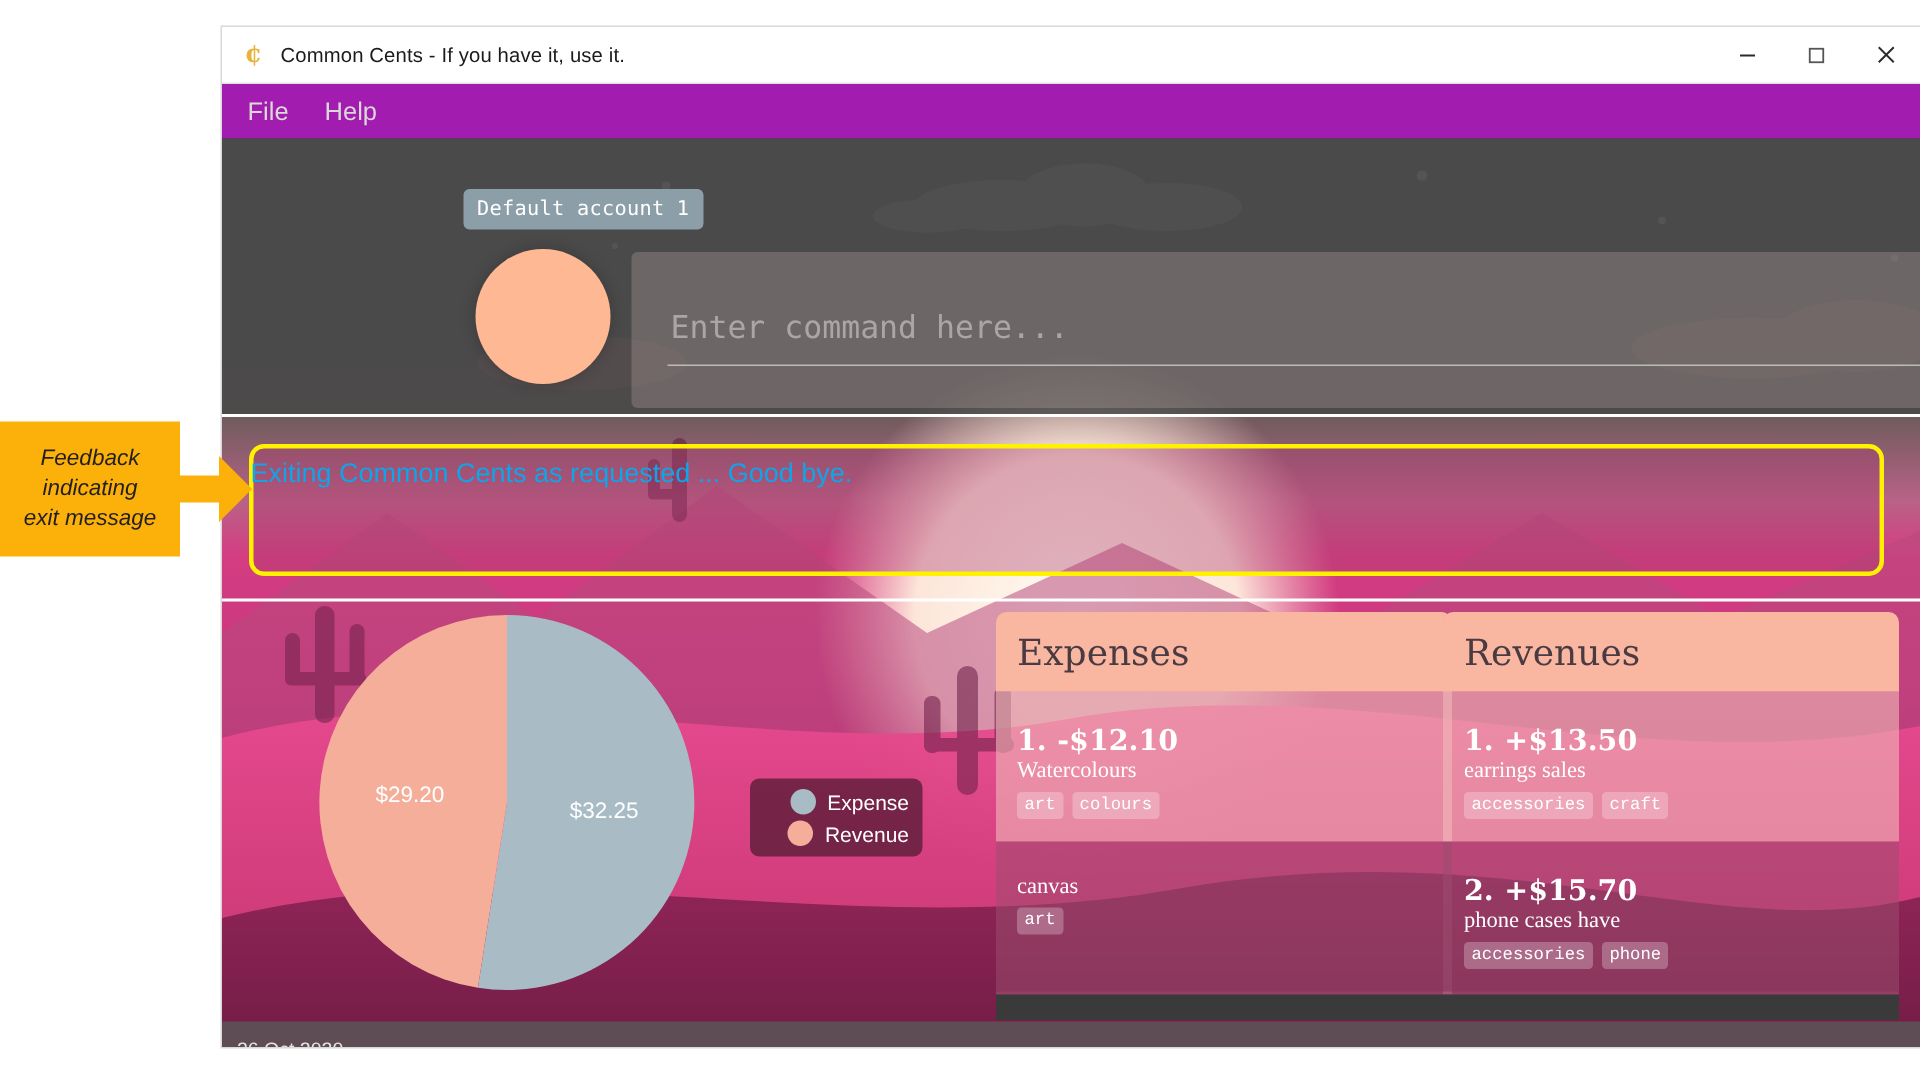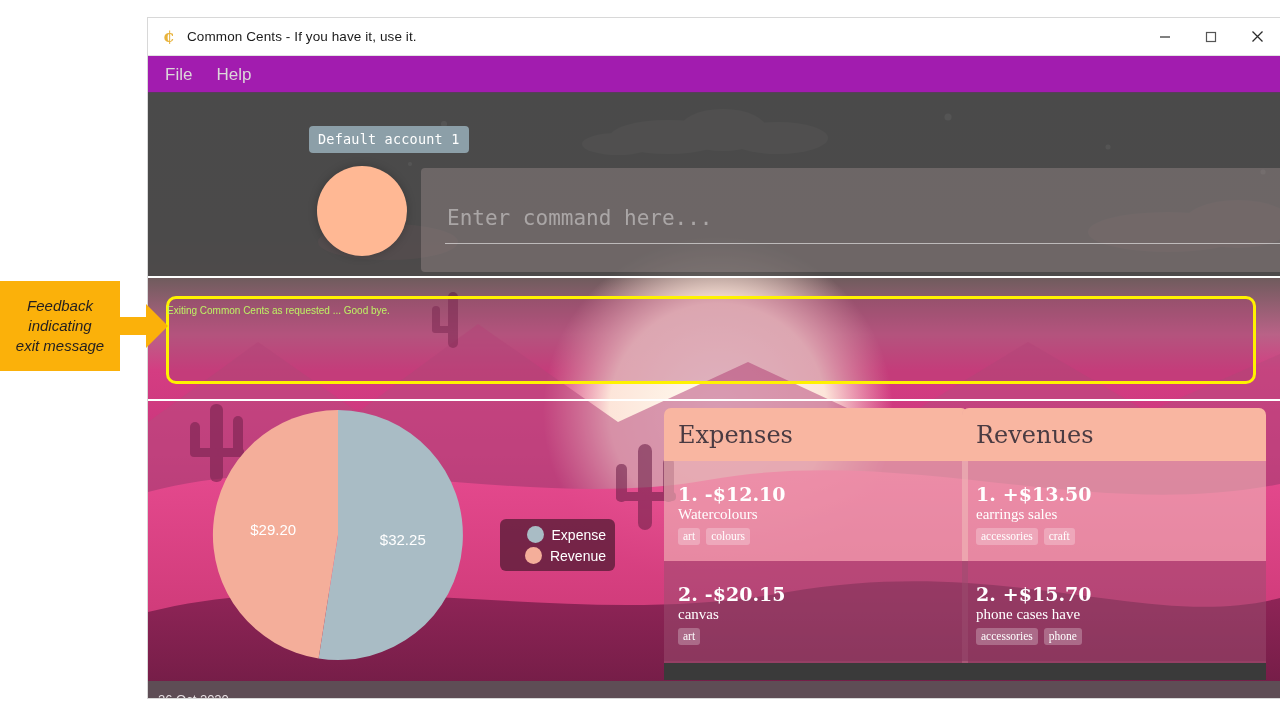--- a/index.html
+++ b/index.html
@@ -183,22 +183,22 @@
     left: 18px; top: 20px;
     width: 1090px; height: 88px;
     background: rgba(170,60,110,0.38);
     border: 3px solid #FFF200;
     border-radius: 10px;
     box-sizing: border-box;
   }
   #feedback-text {
     position: absolute;
     left: 19px; top: 29px;
-    color: #bef264;
-    font-size: 10px;
+    color: #0ea5e9;
+    font-size: 18px;
     font-family: "Liberation Sans", sans-serif;
     z-index: 16;
     text-align: center;
   }
 
   
   #lower {
     position: absolute;
     left: 0; top: 383px;
     width: 1132px; height: 280px;
@@ -270,21 +270,21 @@
     font-family: Liberation Serif, serif;
     font-size: 15px;
     color: #ffffff;
     margin-bottom: 5px;
   }
   .entry-tags { display: flex; gap: 6px; }
   .tag {
     background: rgba(255,255,255,0.26);
     color: #ffffff;
     font-size: 11.5px;
-    font-family: Liberation Serif, serif;
+    font-family: Liberation Mono, monospace;
     padding: 2px 5px 3px 5px;
     border-radius: 3px;
   }
   .panel-scrollbar {
     position: absolute;
     left: 0; bottom: 0;
     width: 100%; height: 17px;
     background: #3a3a3a;
   }
 
@@ -466,23 +466,20 @@
           <div class="entry-amount">
             <span class="idx">1.</span><span>-$12.10</span>
           </div>
           <div class="entry-desc">Watercolours</div>
           <div class="entry-tags">
             <span class="tag">art</span>
             <span class="tag">colours</span>
           </div>
         </div>
         <div class="entry even">
-          <div class="entry-amount">
-            <span class="idx">2.</span><span>-$20.15</span>
-          </div>
           <div class="entry-desc">canvas</div>
           <div class="entry-tags">
             <span class="tag">art</span>
           </div>
         </div>
         <div class="panel-scrollbar"></div>
       </div>
     </div>
 
     <div class="panel" id="panel-revenues">

